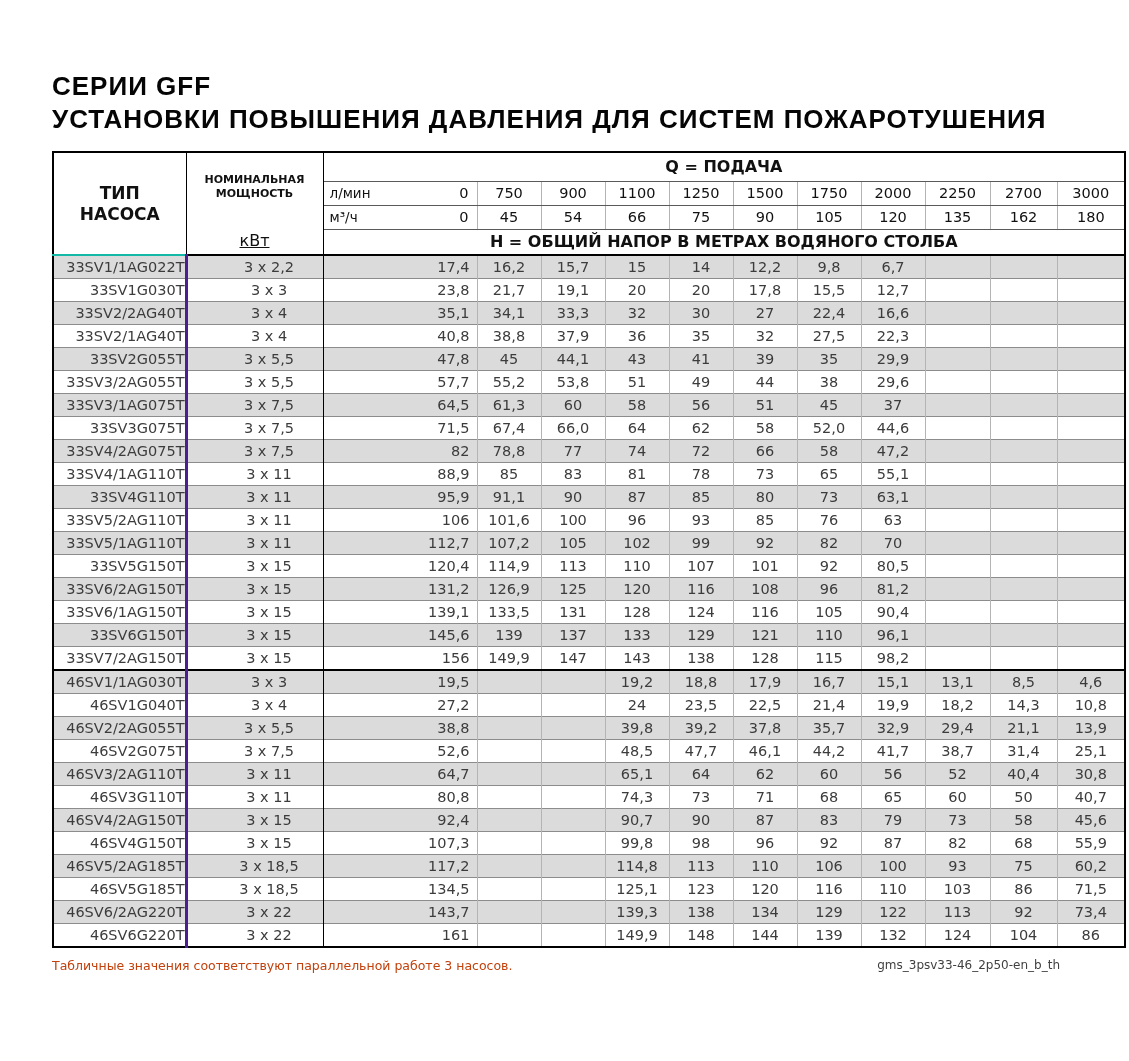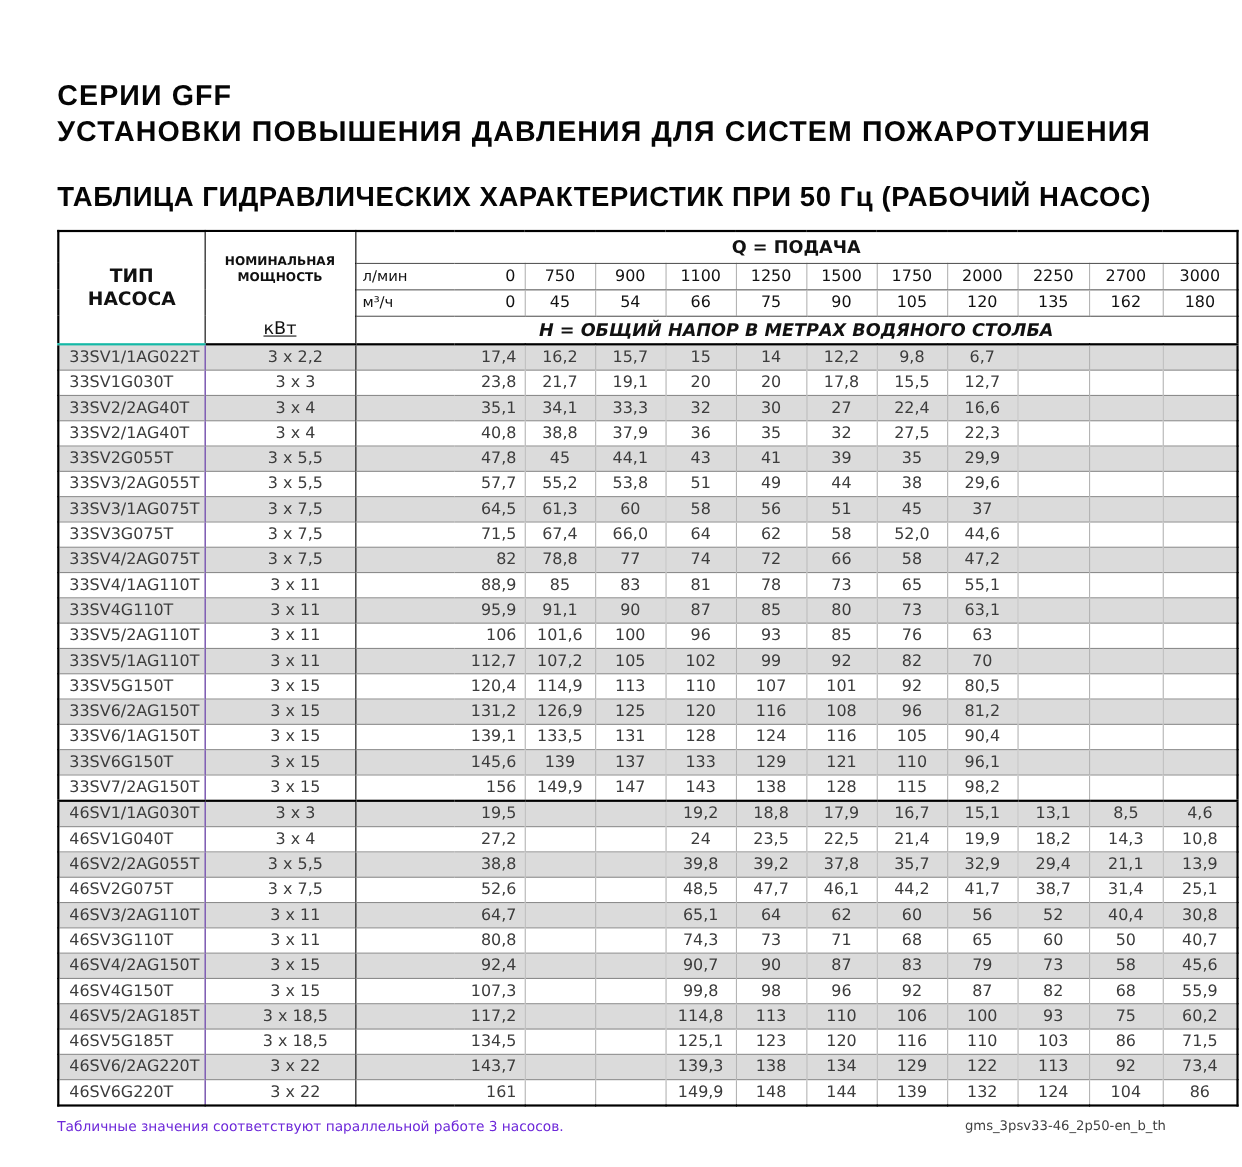--- a/index.html
+++ b/index.html
@@ -50,54 +50,53 @@
   tr.flow-row th { height:24px; border-bottom:1px solid #5a5a5a; font-size:14.5px; }
   th.flow-first { text-align:left; }
   th.flow-first .fcell {
     display:flex; justify-content:space-between; align-items:center; padding:0 8px 0 6px;
   }
   th.flow-first .fu { font-size:13.5px; }
   th.flow-first .fv { font-size:14.5px; }
   th.flow-val { border-left:1px solid #b4b4b4; text-align:center; }
   th.h-head {
     height:26px; border-bottom:2px solid #000;
-    font-weight:bold; font-size:16px; text-align:center;font-style:italic;
+    font-weight:bold; font-size:16px; text-align:center;
   }
 
   
   tbody td {
     height:22px; line-height:22px; font-size:14.5px; color:#3c3c3c;
     border-top:1px solid #8c8c8c;
   }
-  td.c1 { text-align:left; padding-left:9px; border-right:1px solid #4c1d95; }
+  td.c1 { text-align:right; padding-left:9px; border-right:3px solid #4c1d95; }
   td.c2 { text-align:center; border-right:1px solid #000; font-size:14.5px;padding-left:28px; }
   td.num { text-align:center; border-left:1px solid #b4b4b4; }
   td.num-first { text-align:right; padding-right:7px; }
   tr.alt td { background:var(--row-alt, #dbdbdb); }
   tr.section-start td { border-top:2px solid #000; }
 
   .footer-row {
     margin-top:10px; width:1008px; display:flex;
     justify-content:space-between; align-items:flex-start;
   }
-  .footnote { font-size:12.5px; color:#6d28d9; }
+  .footnote { font-size:12.5px; color:#c2410c; }
   .doc-code { font-size:12px; color:#3f3f3f; }
 </style>
 </head>
 <body>
 
 <div class="page">
   <div class="content">
 
     <div class="doc-title">
       <div>СЕРИИ GFF</div>
       <div>УСТАНОВКИ ПОВЫШЕНИЯ ДАВЛЕНИЯ ДЛЯ СИСТЕМ ПОЖАРОТУШЕНИЯ</div>
     </div>
 
-    <div class="doc-subtitle">ТАБЛИЦА ГИДРАВЛИЧЕСКИХ ХАРАКТЕРИСТИК ПРИ 50 Гц (РАБОЧИЙ НАСОС)</div>
 
     <table class="pump">
       <colgroup>
         <col style="width:133px">
           <col style="width:137px">
           <col style="width:90px">
         <col style="width:64px">
           <col style="width:64px">
           <col style="width:64px">
         <col style="width:64px">

